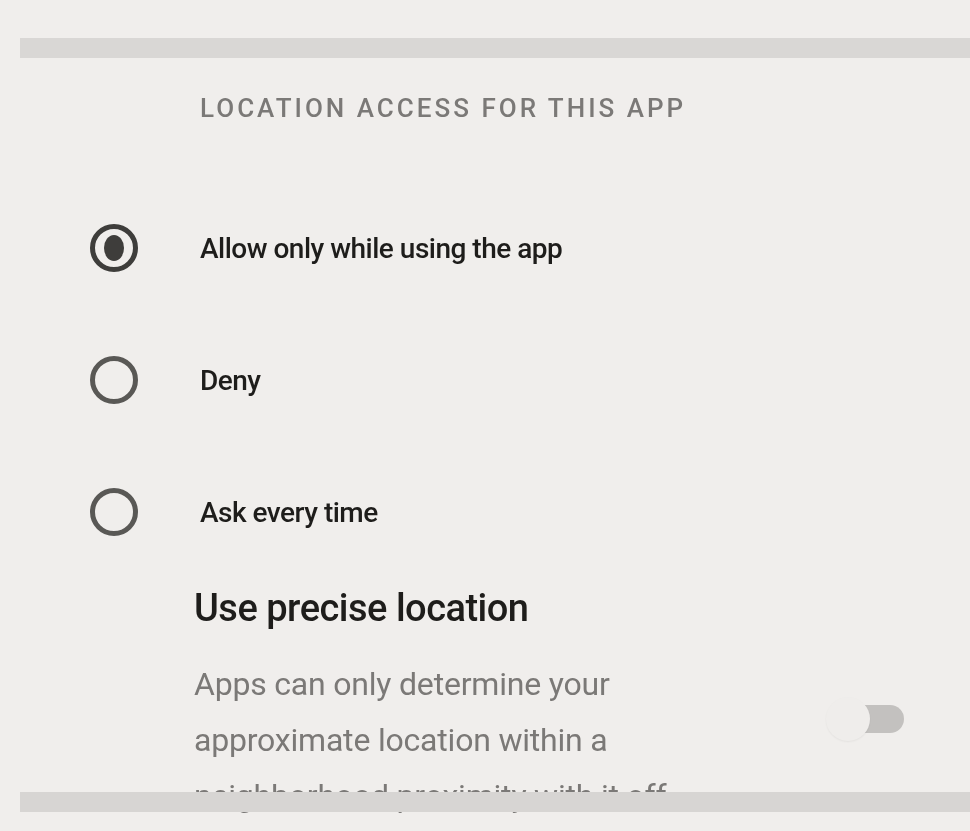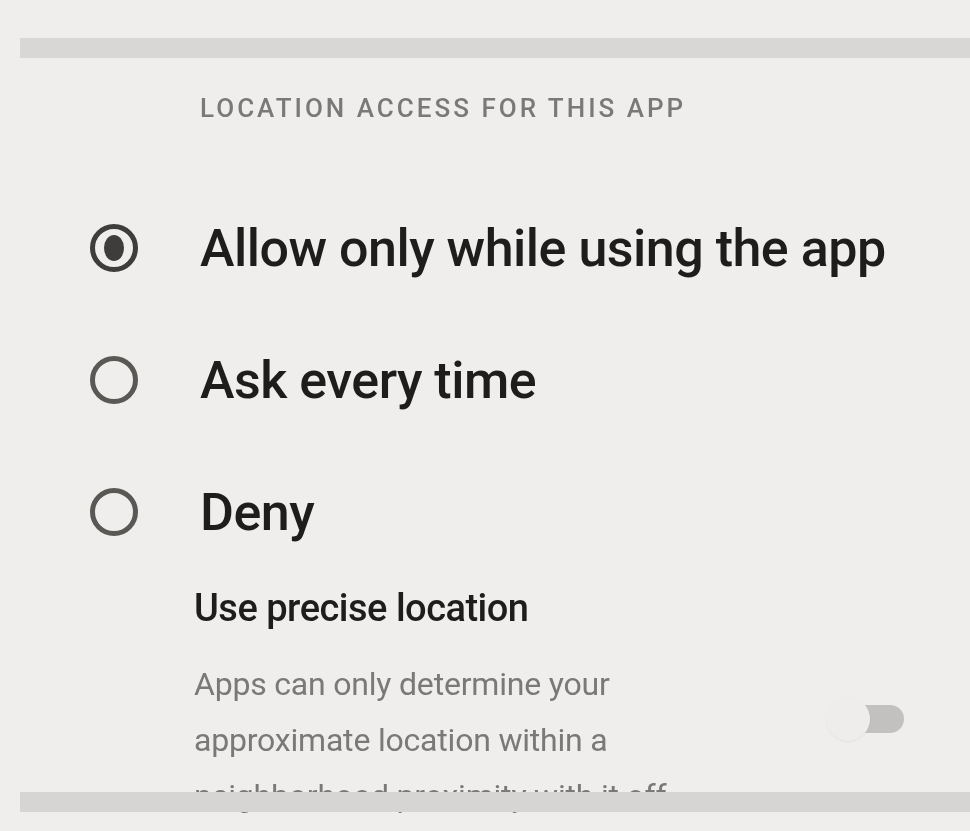--- a/index.html
+++ b/index.html
@@ -59,21 +59,21 @@
     opacity: 0.85;
   }
   .radio-inner {
     width: 26px;
     height: 26px;
     border-radius: 50%;
     background: #3e3d3b;
   }
   .radio-label {
     margin-left: 52px;
-    font-size: 52px;
+    font-size: 28px;
     color: #1e1d1b;
     font-weight: 500;
     letter-spacing: -0.5px;
   }
   .toggle-section {
     position: absolute;
     top: 536px;
     left: 144px;
     right: 56px;
     display: flex;
@@ -139,26 +139,26 @@
 
     <div class="radio-row">
       <div class="radio-outer">
         <div class="radio-inner"></div>
       </div>
       <div class="radio-label">Allow only while using the app</div>
     </div>
 
     <div class="radio-row">
       <div class="radio-outer unselected"></div>
-      <div class="radio-label">Ask every time</div>
+      <div class="radio-label">Deny</div>
     </div>
 
     <div class="radio-row">
       <div class="radio-outer unselected"></div>
-      <div class="radio-label">Deny</div>
+      <div class="radio-label">Ask every time</div>
     </div>
 
   </div>
 
   <div class="toggle-section">
     <div class="toggle-text">
       <div class="toggle-title">Use precise location</div>
       <div class="toggle-desc">Apps can only determine your approximate location within a neighborhood proximity with it off</div>
     </div>
     <div class="switch">

